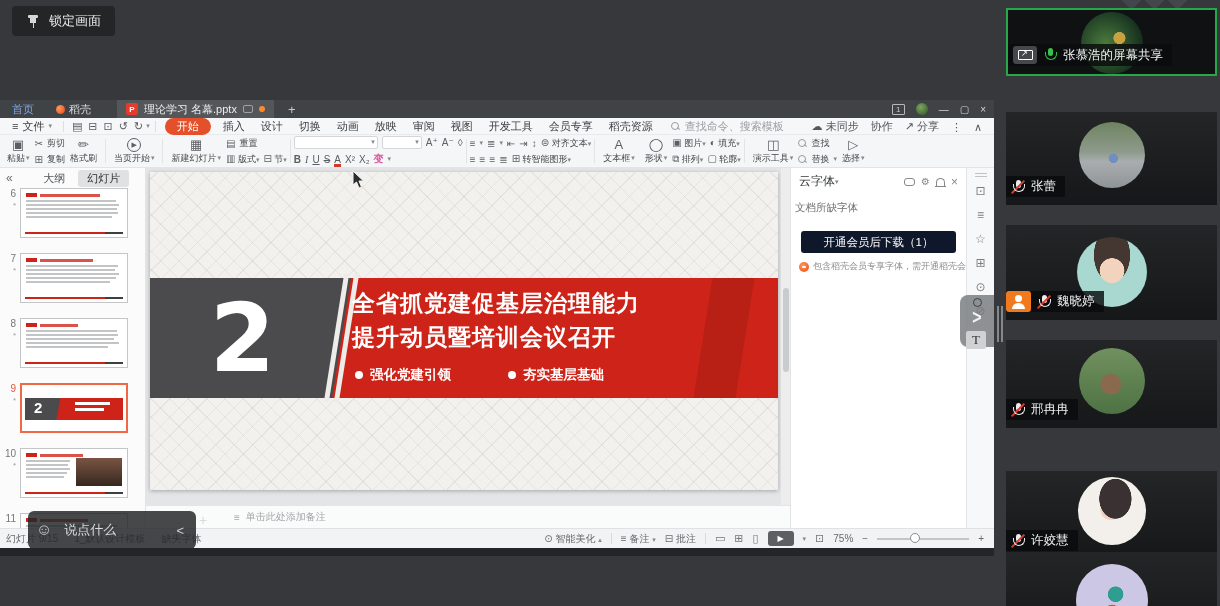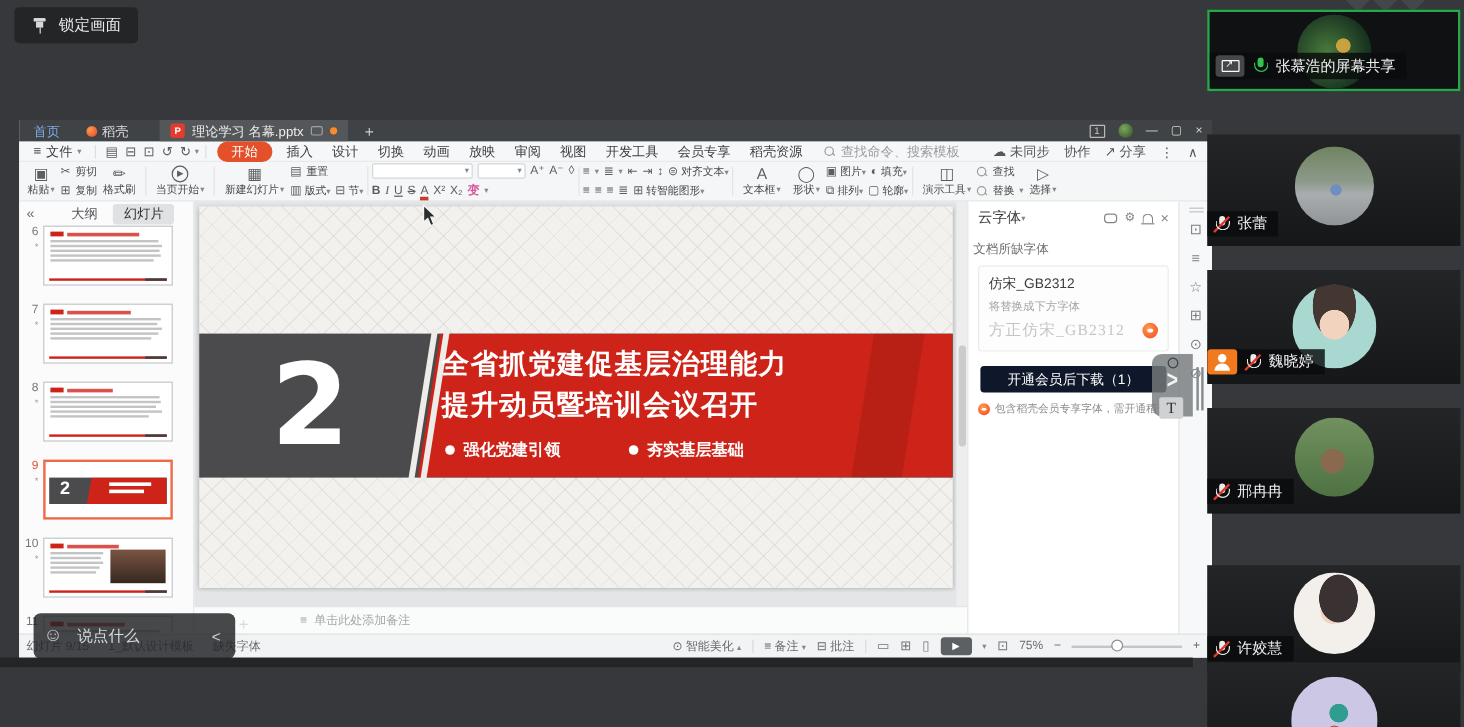--- a/index.html
+++ b/index.html
@@ -11,21 +11,21 @@
   
   .lock-btn { left:12px; top:6px; height:30px; display:flex; align-items:center; gap:9px;
     padding:0 14px; background:#232527; border-radius:4px; color:#e8e9ea; font-size:13px; }
   .pin { position:relative; width:14px; height:15px; }
   .pin::before { content:""; position:absolute; left:2px; top:1px; width:10px; height:3px; background:#d6d7d8; border-radius:1px; }
   .pin::after { content:""; position:absolute; left:4px; top:4px; width:6px; height:5px; background:#d6d7d8; }
   .pin i { position:absolute; left:6.5px; top:9px; width:1.5px; height:5px; background:#d6d7d8; }
   .diam { width:15px; height:15px; background:#43464a; transform:rotate(45deg); top:-8px; }
 
   
-  .wps { left:16px; top:100px; width:994px; height:448px; background:#f5f6f7; }
+  .wps { left:0; top:100px; width:994px; height:448px; background:#f5f6f7; }
   .tabbar { position:absolute; left:0; top:0; width:100%; height:18px; background:#404345; display:flex; align-items:center; color:#d6d8d9; font-size:11px; }
   .tab-home { color:#7ea7ea; padding:0 12px; height:100%; display:flex; align-items:center; }
   .tab-docer { display:flex; align-items:center; gap:4px; padding:0 10px; height:100%; color:#dcdee0; }
   .docer-dot { width:9px; height:9px; border-radius:50%; background:radial-gradient(circle at 35% 35%, #ff9a55, #e8431f); }
   .tab-doc { margin-left:16px; height:100%; background:#54575a; display:flex; align-items:center; gap:6px; padding:0 9px; color:#eceded; }
   .picon { width:12px; height:12px; background:#e33b2e; color:#fff; border-radius:2px; font-size:8px; font-weight:bold; display:flex; align-items:center; justify-content:center; }
   .bubble { width:10px; height:8px; border:1px solid #9fa2a4; border-radius:2px; }
   .odot { width:6px; height:6px; border-radius:50%; background:#ff8a2b; }
   .tab-plus { margin-left:14px; color:#c8cacc; font-size:13px; }
   .tb-right { margin-left:auto; display:flex; align-items:center; gap:11px; padding-right:8px; color:#d2d4d5; }
@@ -540,28 +540,20 @@
         <span>云字体</span>
         <i class="cv">▾</i>
         <div class="fp-icons">
           <span class="cmt"></span>
           <span>⚙</span>
           <span class="bell"></span>
           <span style="font-size:12px">×</span>
         </div>
       </div>
       <div class="fp-label">文档所缺字体</div>
-      <div class="fp-card">
-        <div class="fp-missing">仿宋_GB2312</div>
-        <div class="fp-hint">将替换成下方字体</div>
-        <div class="fp-reprow">
-          <span class="fp-rep">方正仿宋_GB2312</span>
-          <span class="docer-badge"></span>
-        </div>
-      </div>
       <div class="fp-btn">开通会员后下载（1）</div>
       <div class="fp-note">
         <span class="docer-badge tiny"></span>
         <span>包含稻壳会员专享字体，需开通稻壳会员</span>
       </div>
     </div>
 
     <div class="abs iconstrip">
       <div class="is-handle"></div>
       <div class="is-ic">⊡</div>

